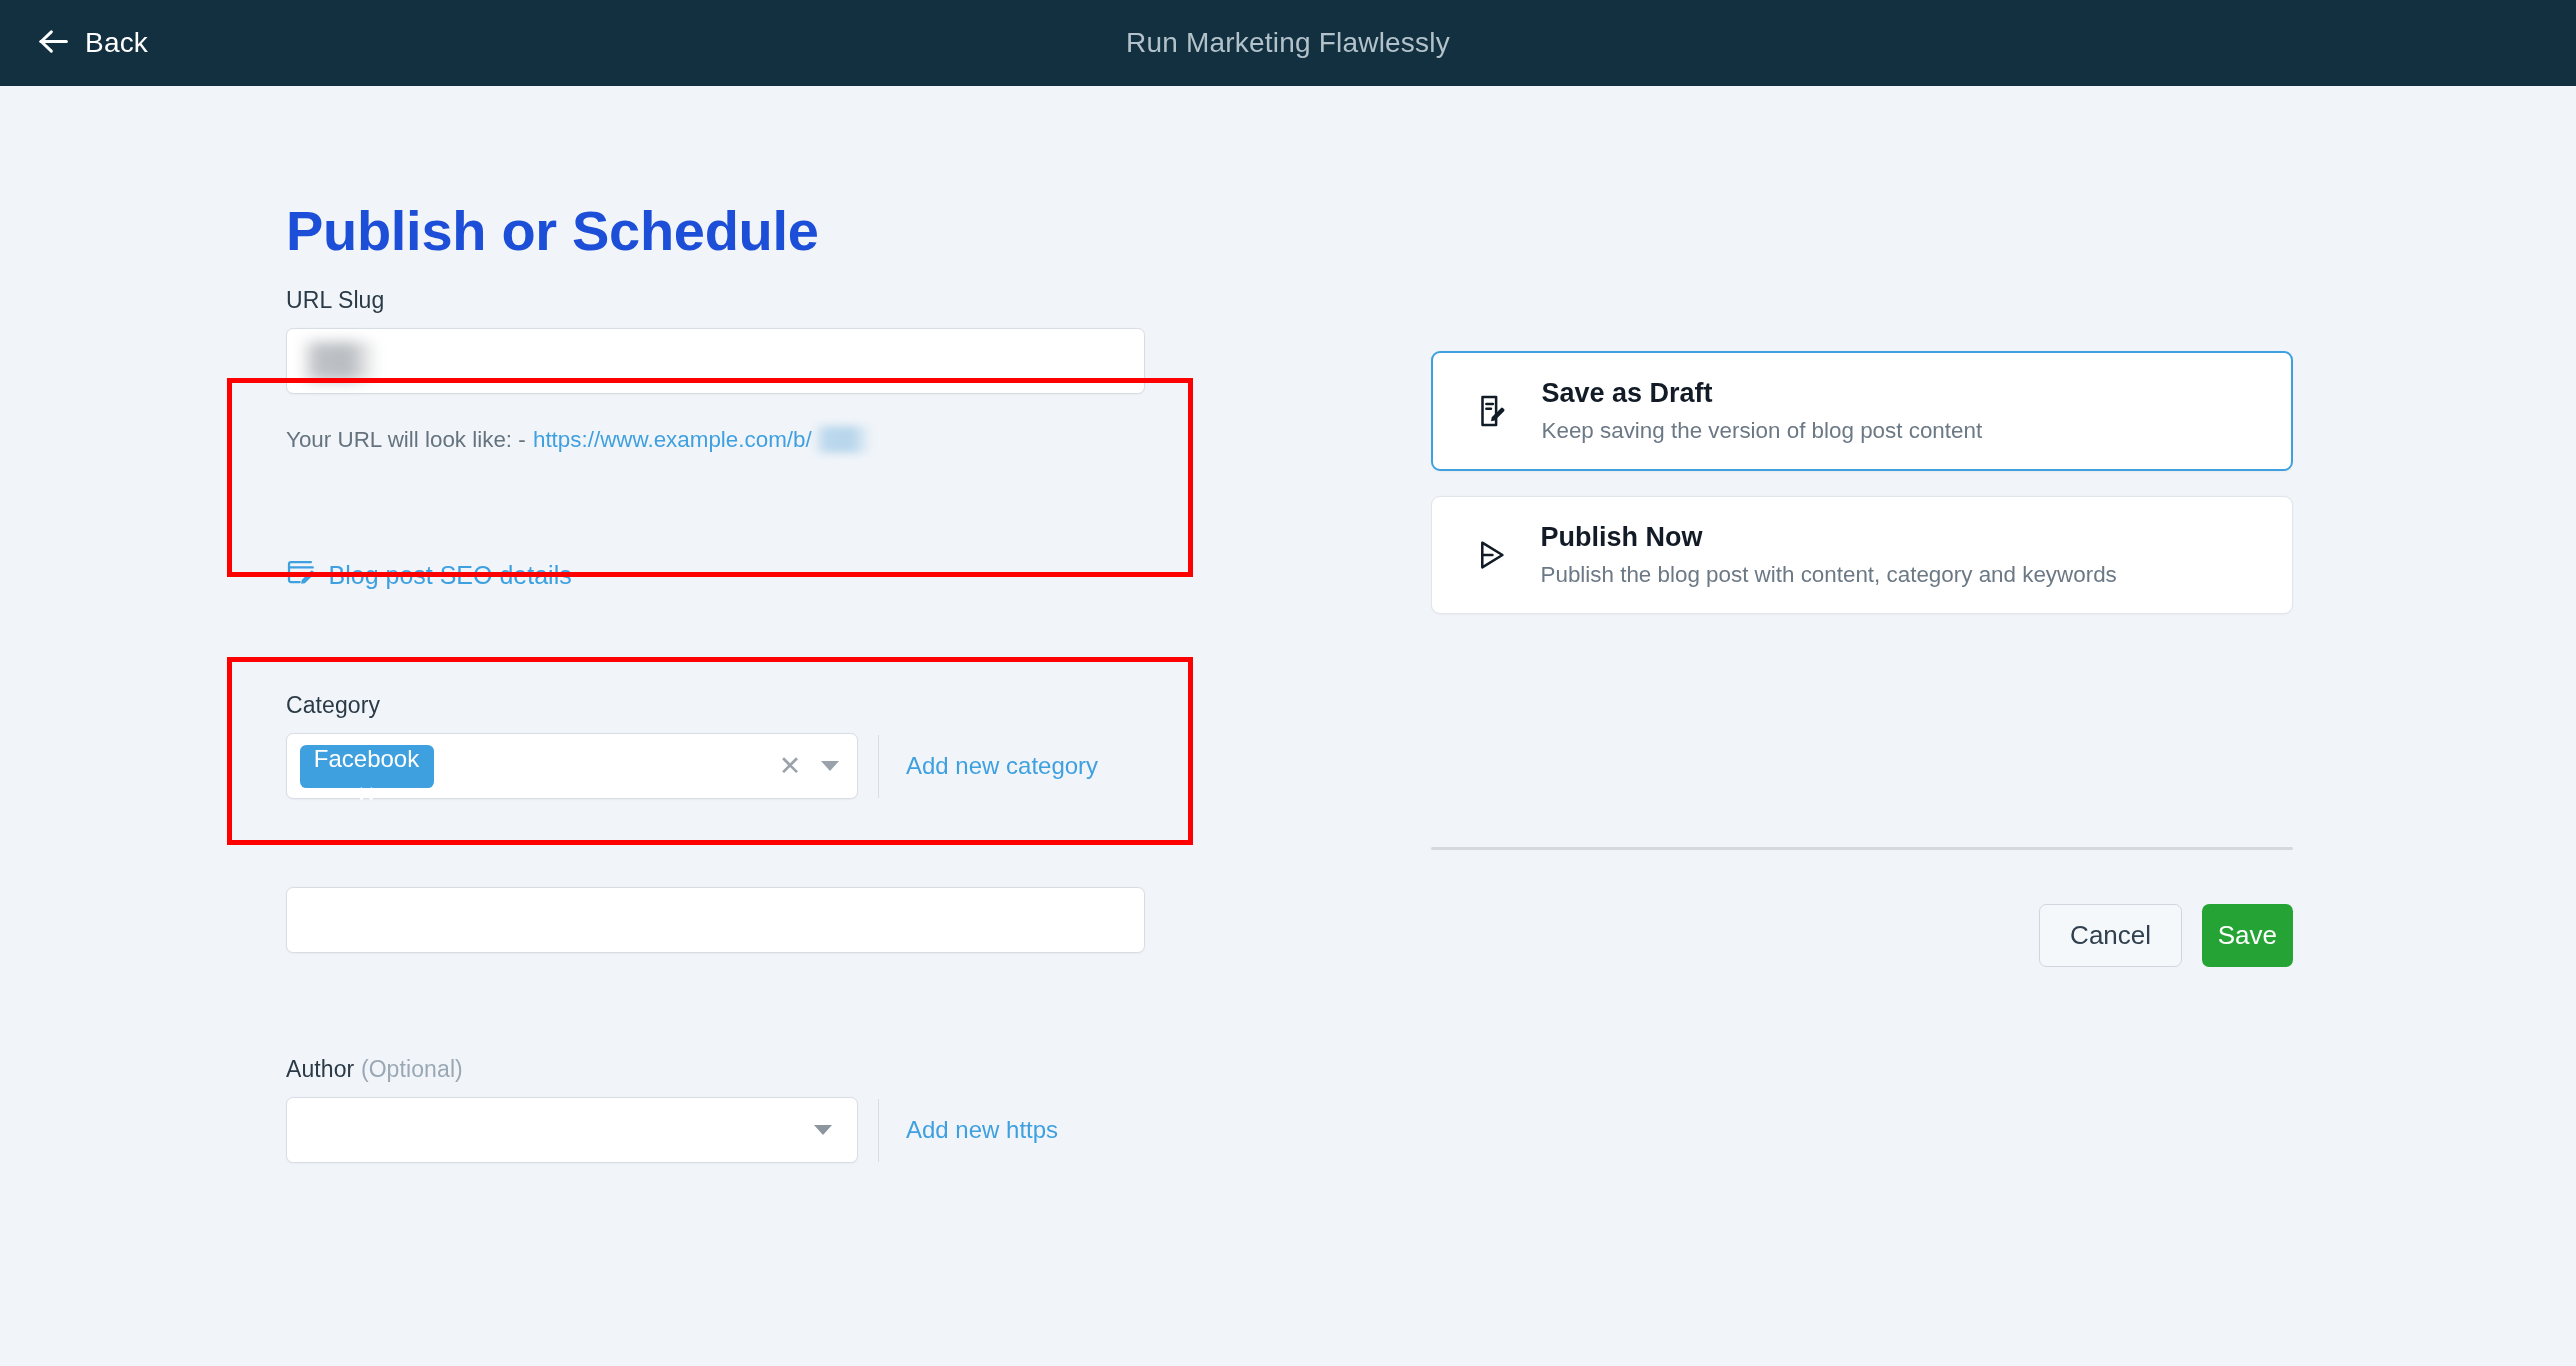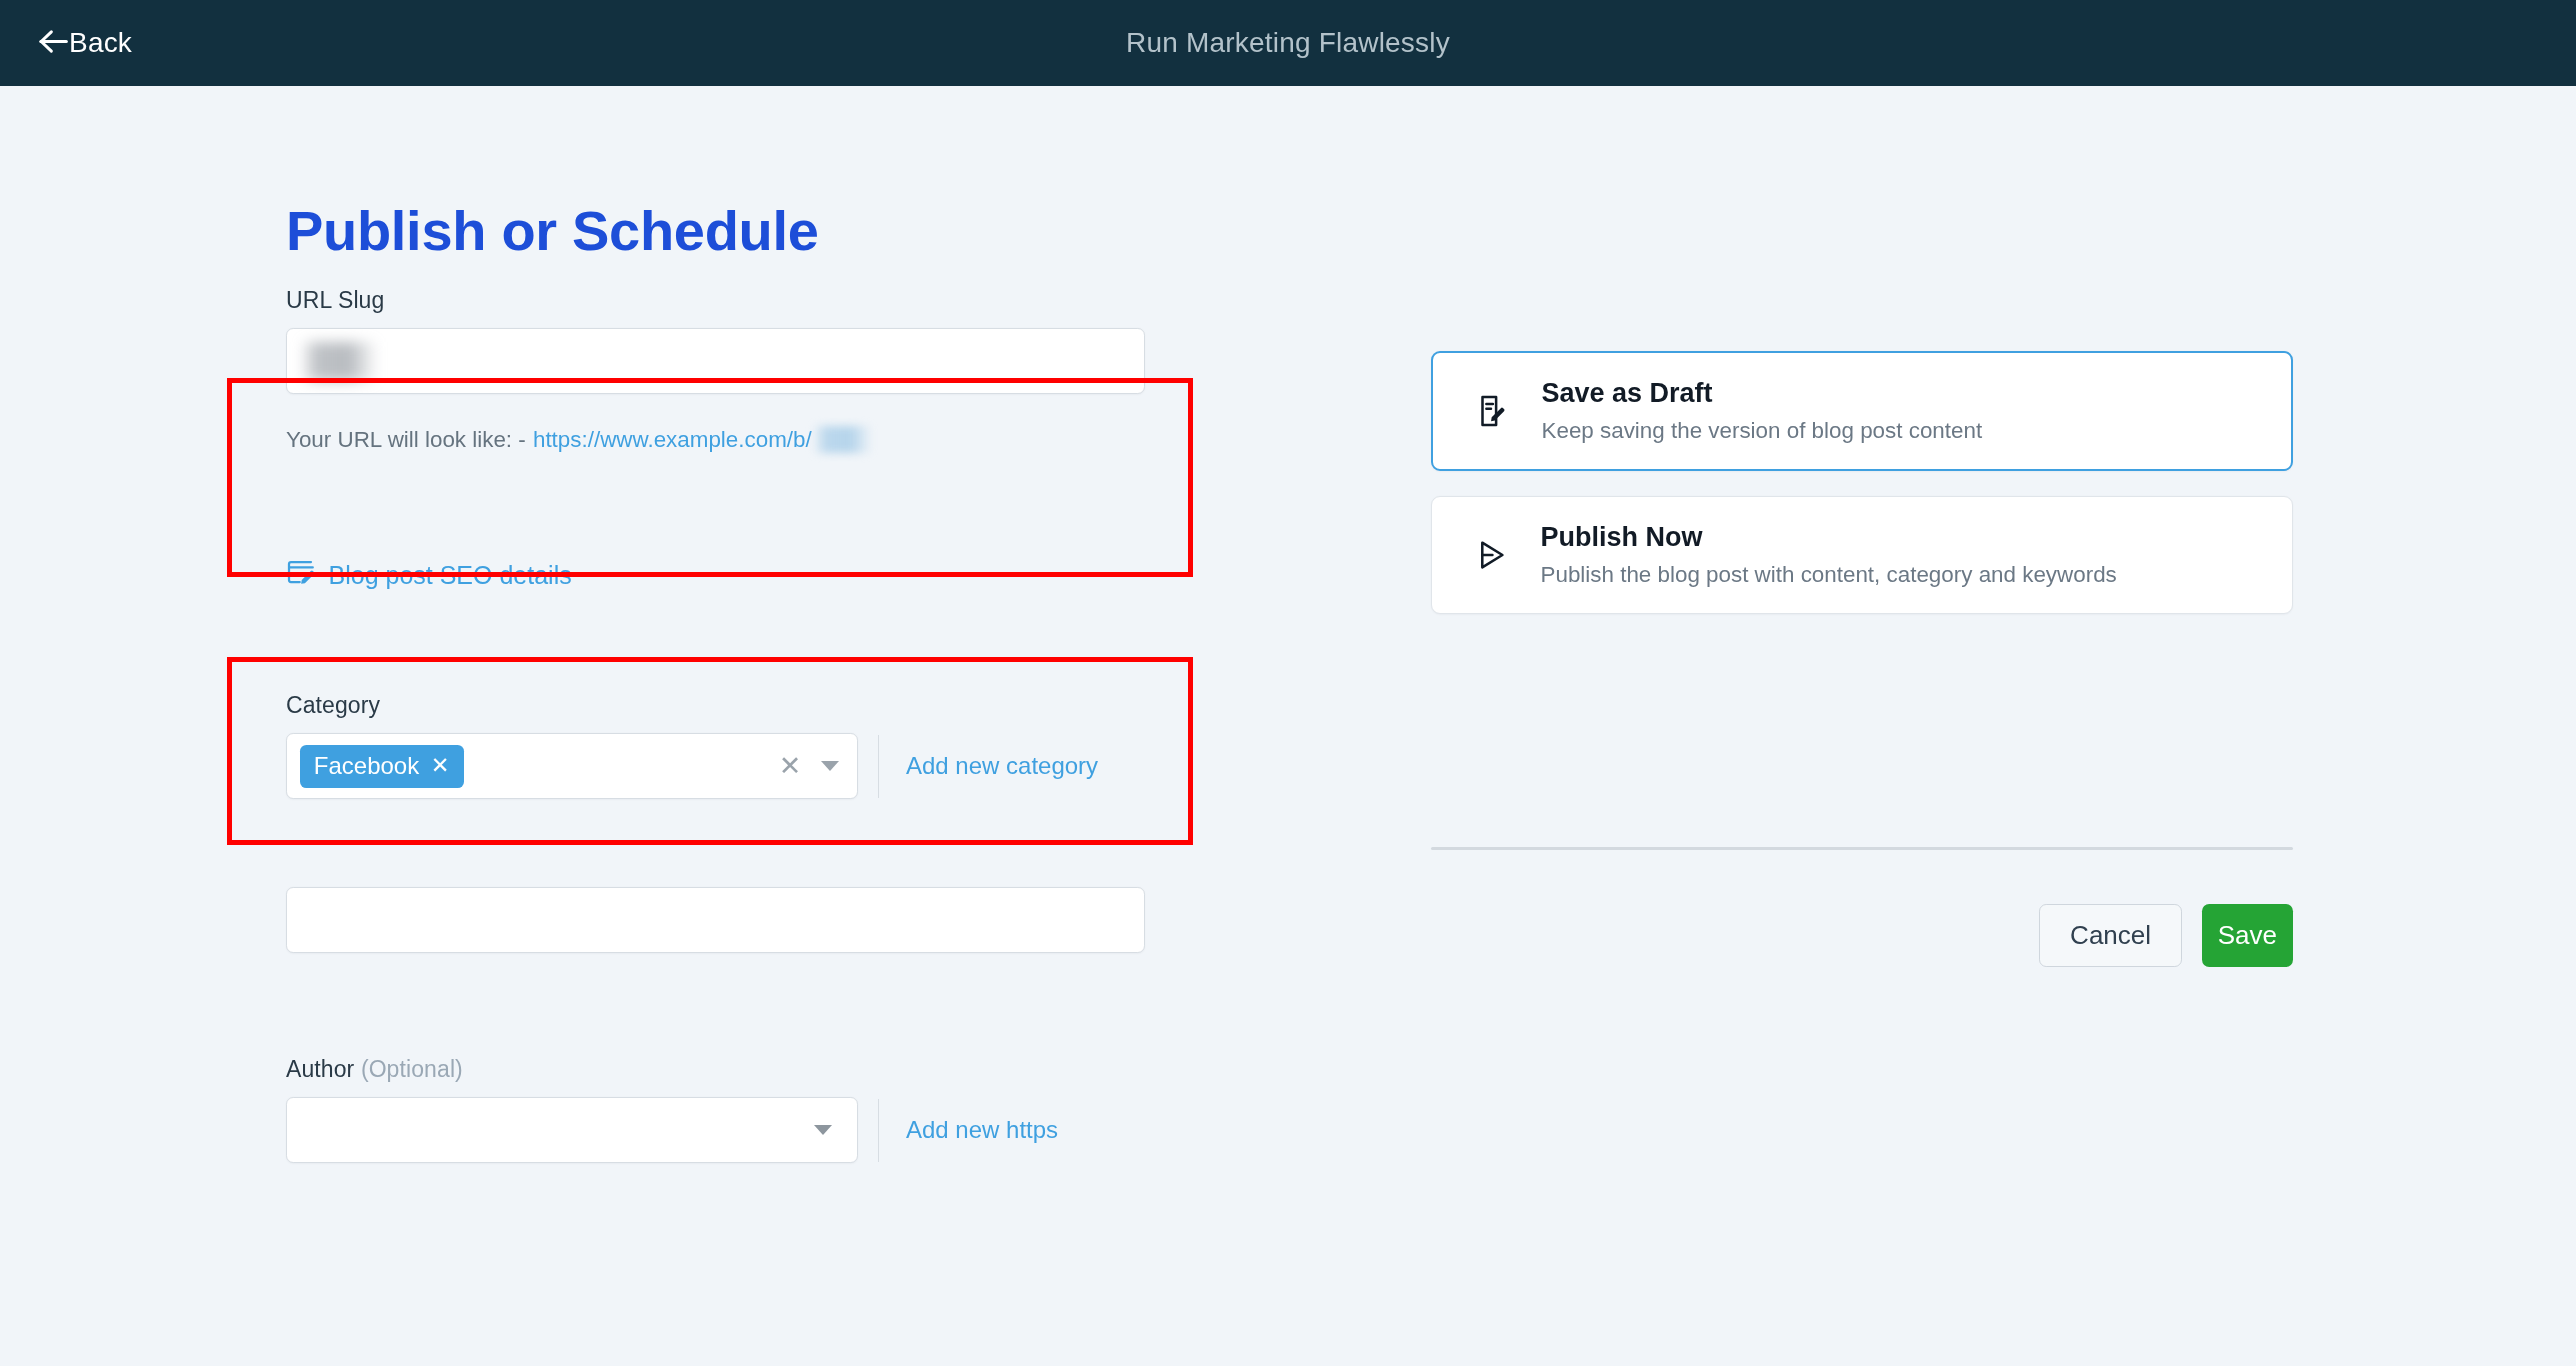--- a/index.html
+++ b/index.html
@@ -18,20 +18,21 @@
     top: 0; left: 0;
     width: 2576px;
     height: 86px;
     background: #12303f;
     display: flex;
     align-items: center;
   }
   .back-btn {
     display: flex;
     align-items: center;
+    gap: 16px;
     margin-left: 39px;
     cursor: pointer;
     user-select: none;
   }
   .back-arrow { display: block; }
   .back-label {
     color: #ffffff;
     font-size: 28px;
     letter-spacing: 0.2px;
   }
@@ -175,20 +176,21 @@
     display: inline-flex;
     align-items: center;
     gap: 11.6px;
     height: 43px;
     padding: 0 14.3px;
     background: #3fa0e0;
     border-radius: 6.3px;
     color: #ffffff;
     font-size: 24px;
     white-space: nowrap;
+    flex-direction: column;
   }
   .chip-x {
     font-size: 22.4px;
     line-height: 1;
     color: #ffffff;
     cursor: pointer;
   }
   .select-actions {
     margin-left: auto;
     display: flex;

